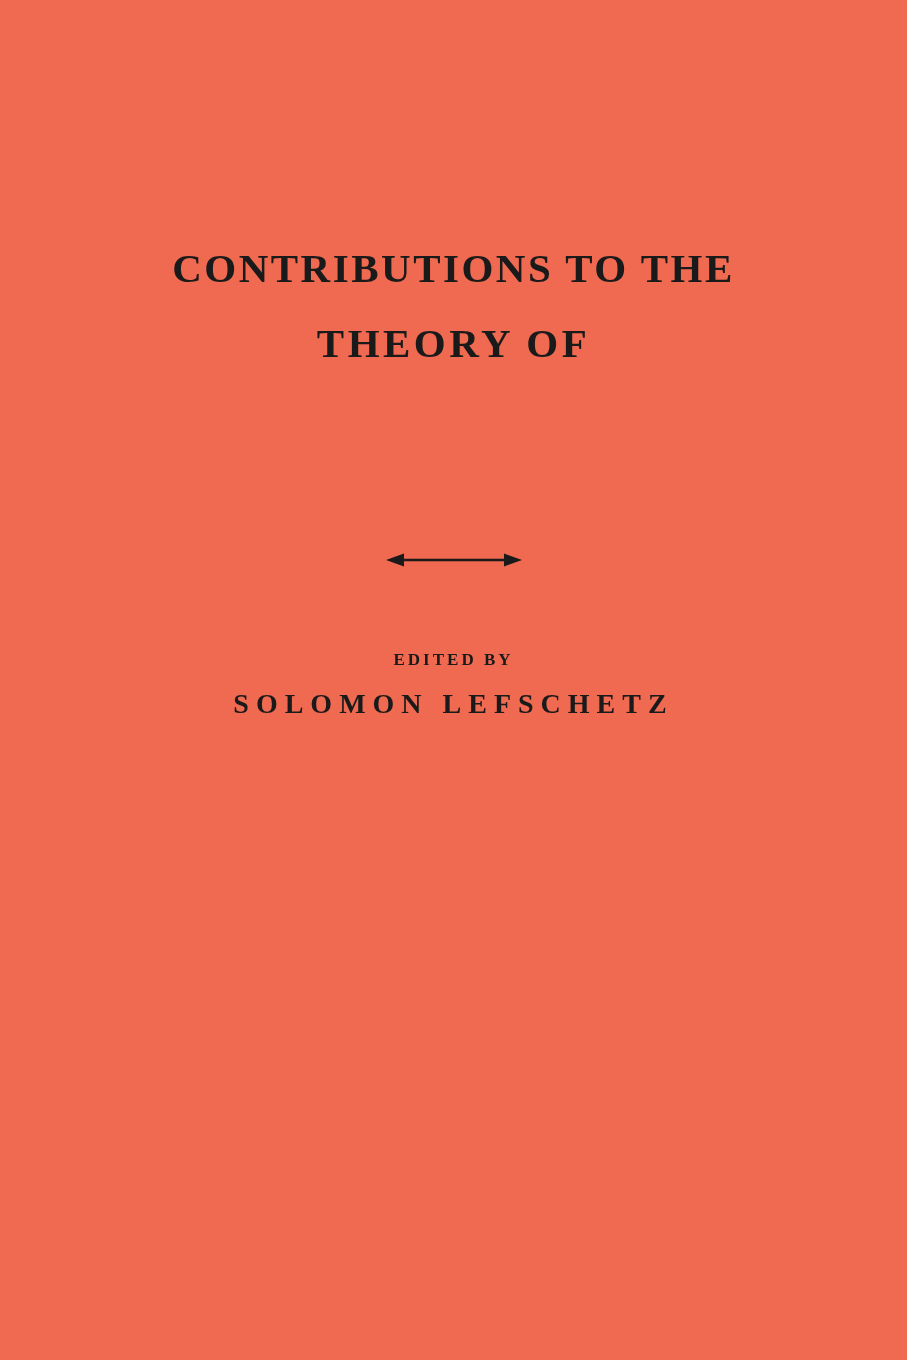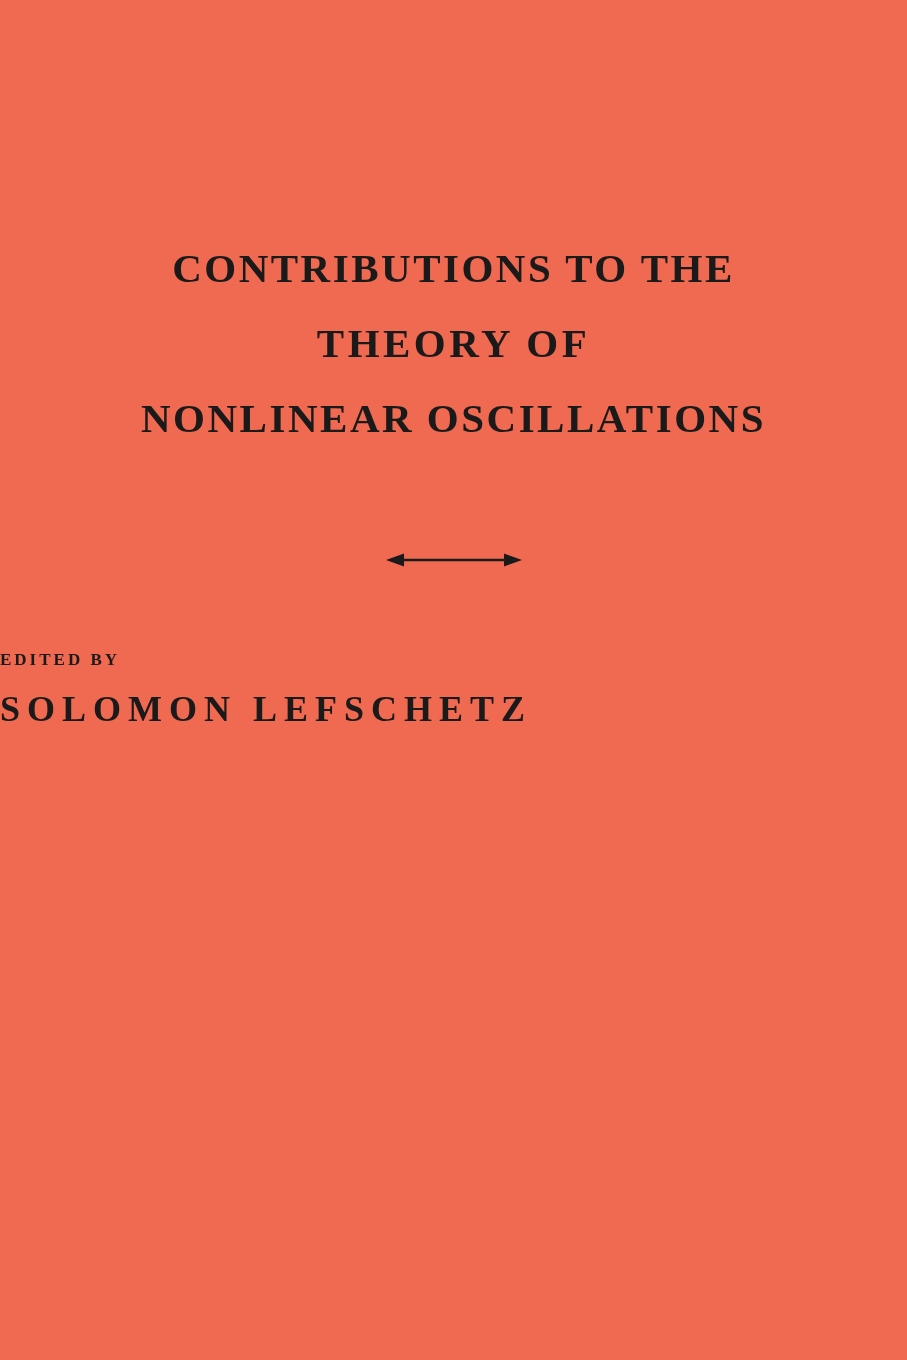--- a/index.html
+++ b/index.html
@@ -60,46 +60,46 @@
     justify-content: center;
   }
   .ornament svg {
     display: block;
   }
   .editor-block {
     position: absolute;
     left: 0;
     right: 0;
     top: 650px;
+    text-align: center;
   }
   .edited-by {
     color: #1a1a1a;
     font-family: "Liberation Serif", serif;
     font-weight: bold;
     font-size: 17px;
     letter-spacing: 3px;
     margin-bottom: 18px;
   }
   .editor-name {
     color: #1a1a1a;
     font-family: "Liberation Serif", serif;
     font-weight: bold;
-    font-size: 36px;
+    font-size: 28px;
     letter-spacing: 7px;
   }
 </style>
 </head>
 <body>
 
 <div class="cover">
 
   <div class="title-block">
     <div class="title-line title-line-1">CONTRIBUTIONS  TO  THE</div>
     <div class="title-line title-line-2">THEORY  OF</div>
-    <div class="title-line title-line-3">NONLINEAR  OSCILLATIONS</div>
   </div>
 
   <div class="ornament">
     <svg width="140" height="22" viewBox="0 0 140 22" aria-hidden="true">
       <line x1="16" y1="11" x2="124" y2="11" stroke="#1a1a1a" stroke-width="2.4"></line>
       <polygon points="2,11 20,4.5 20,17.5" fill="#1a1a1a"></polygon>
       <polygon points="138,11 120,4.5 120,17.5" fill="#1a1a1a"></polygon>
     </svg>
   </div>
 

